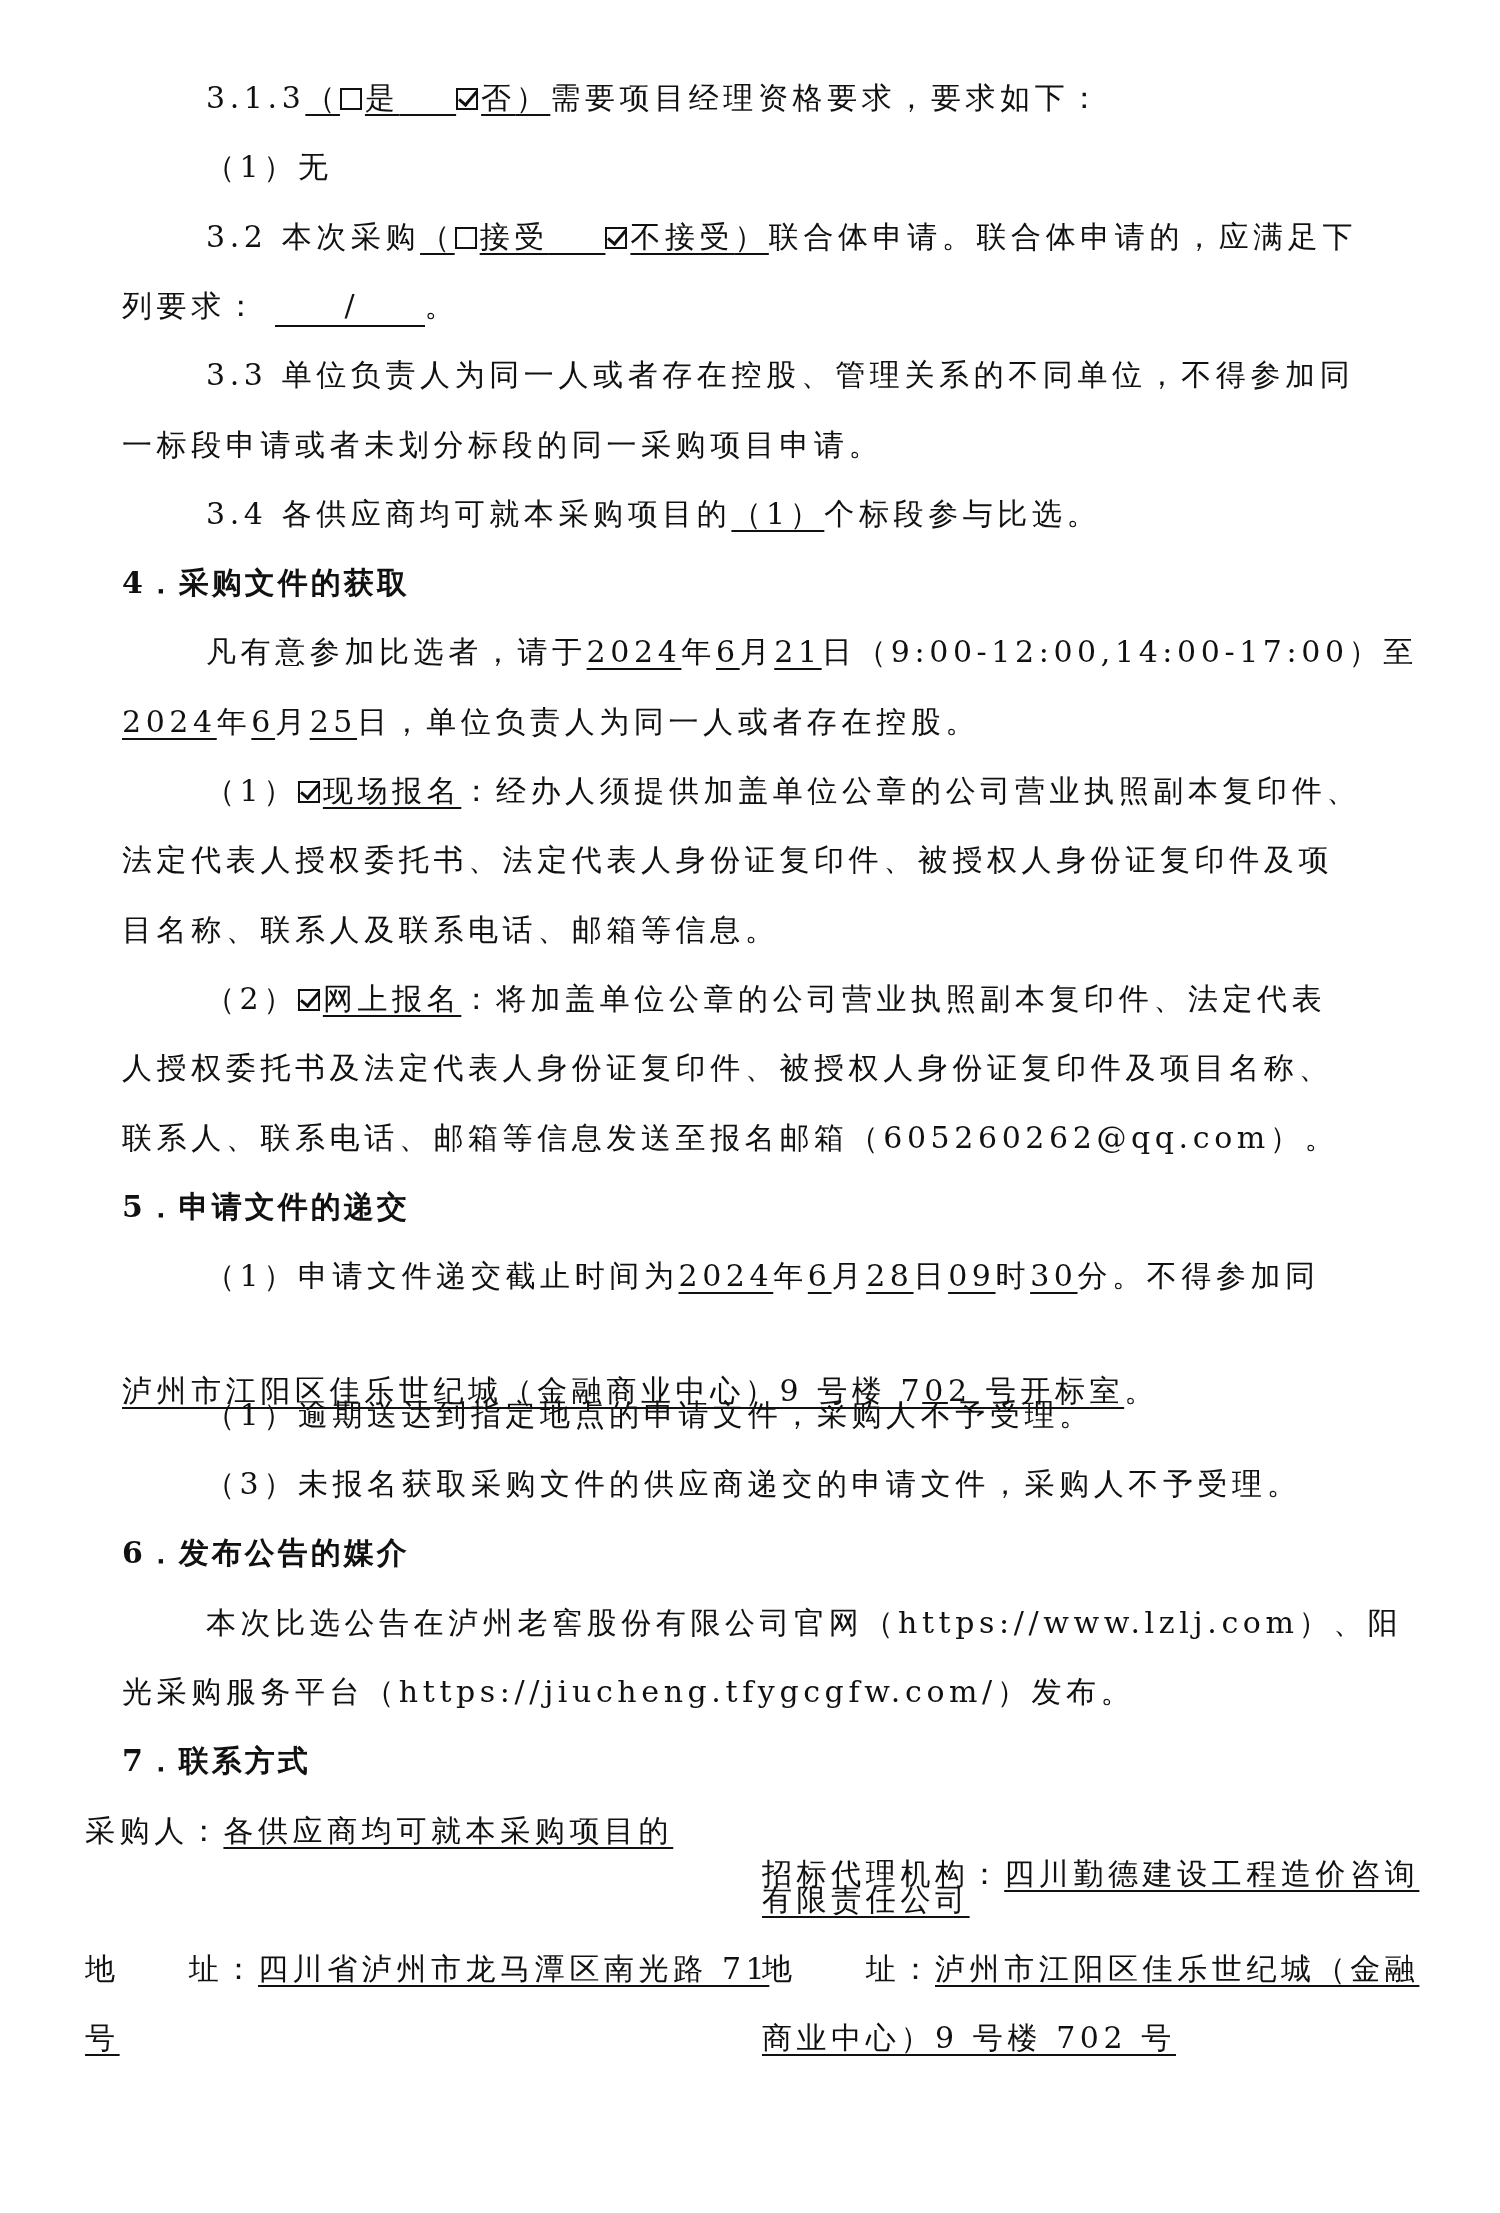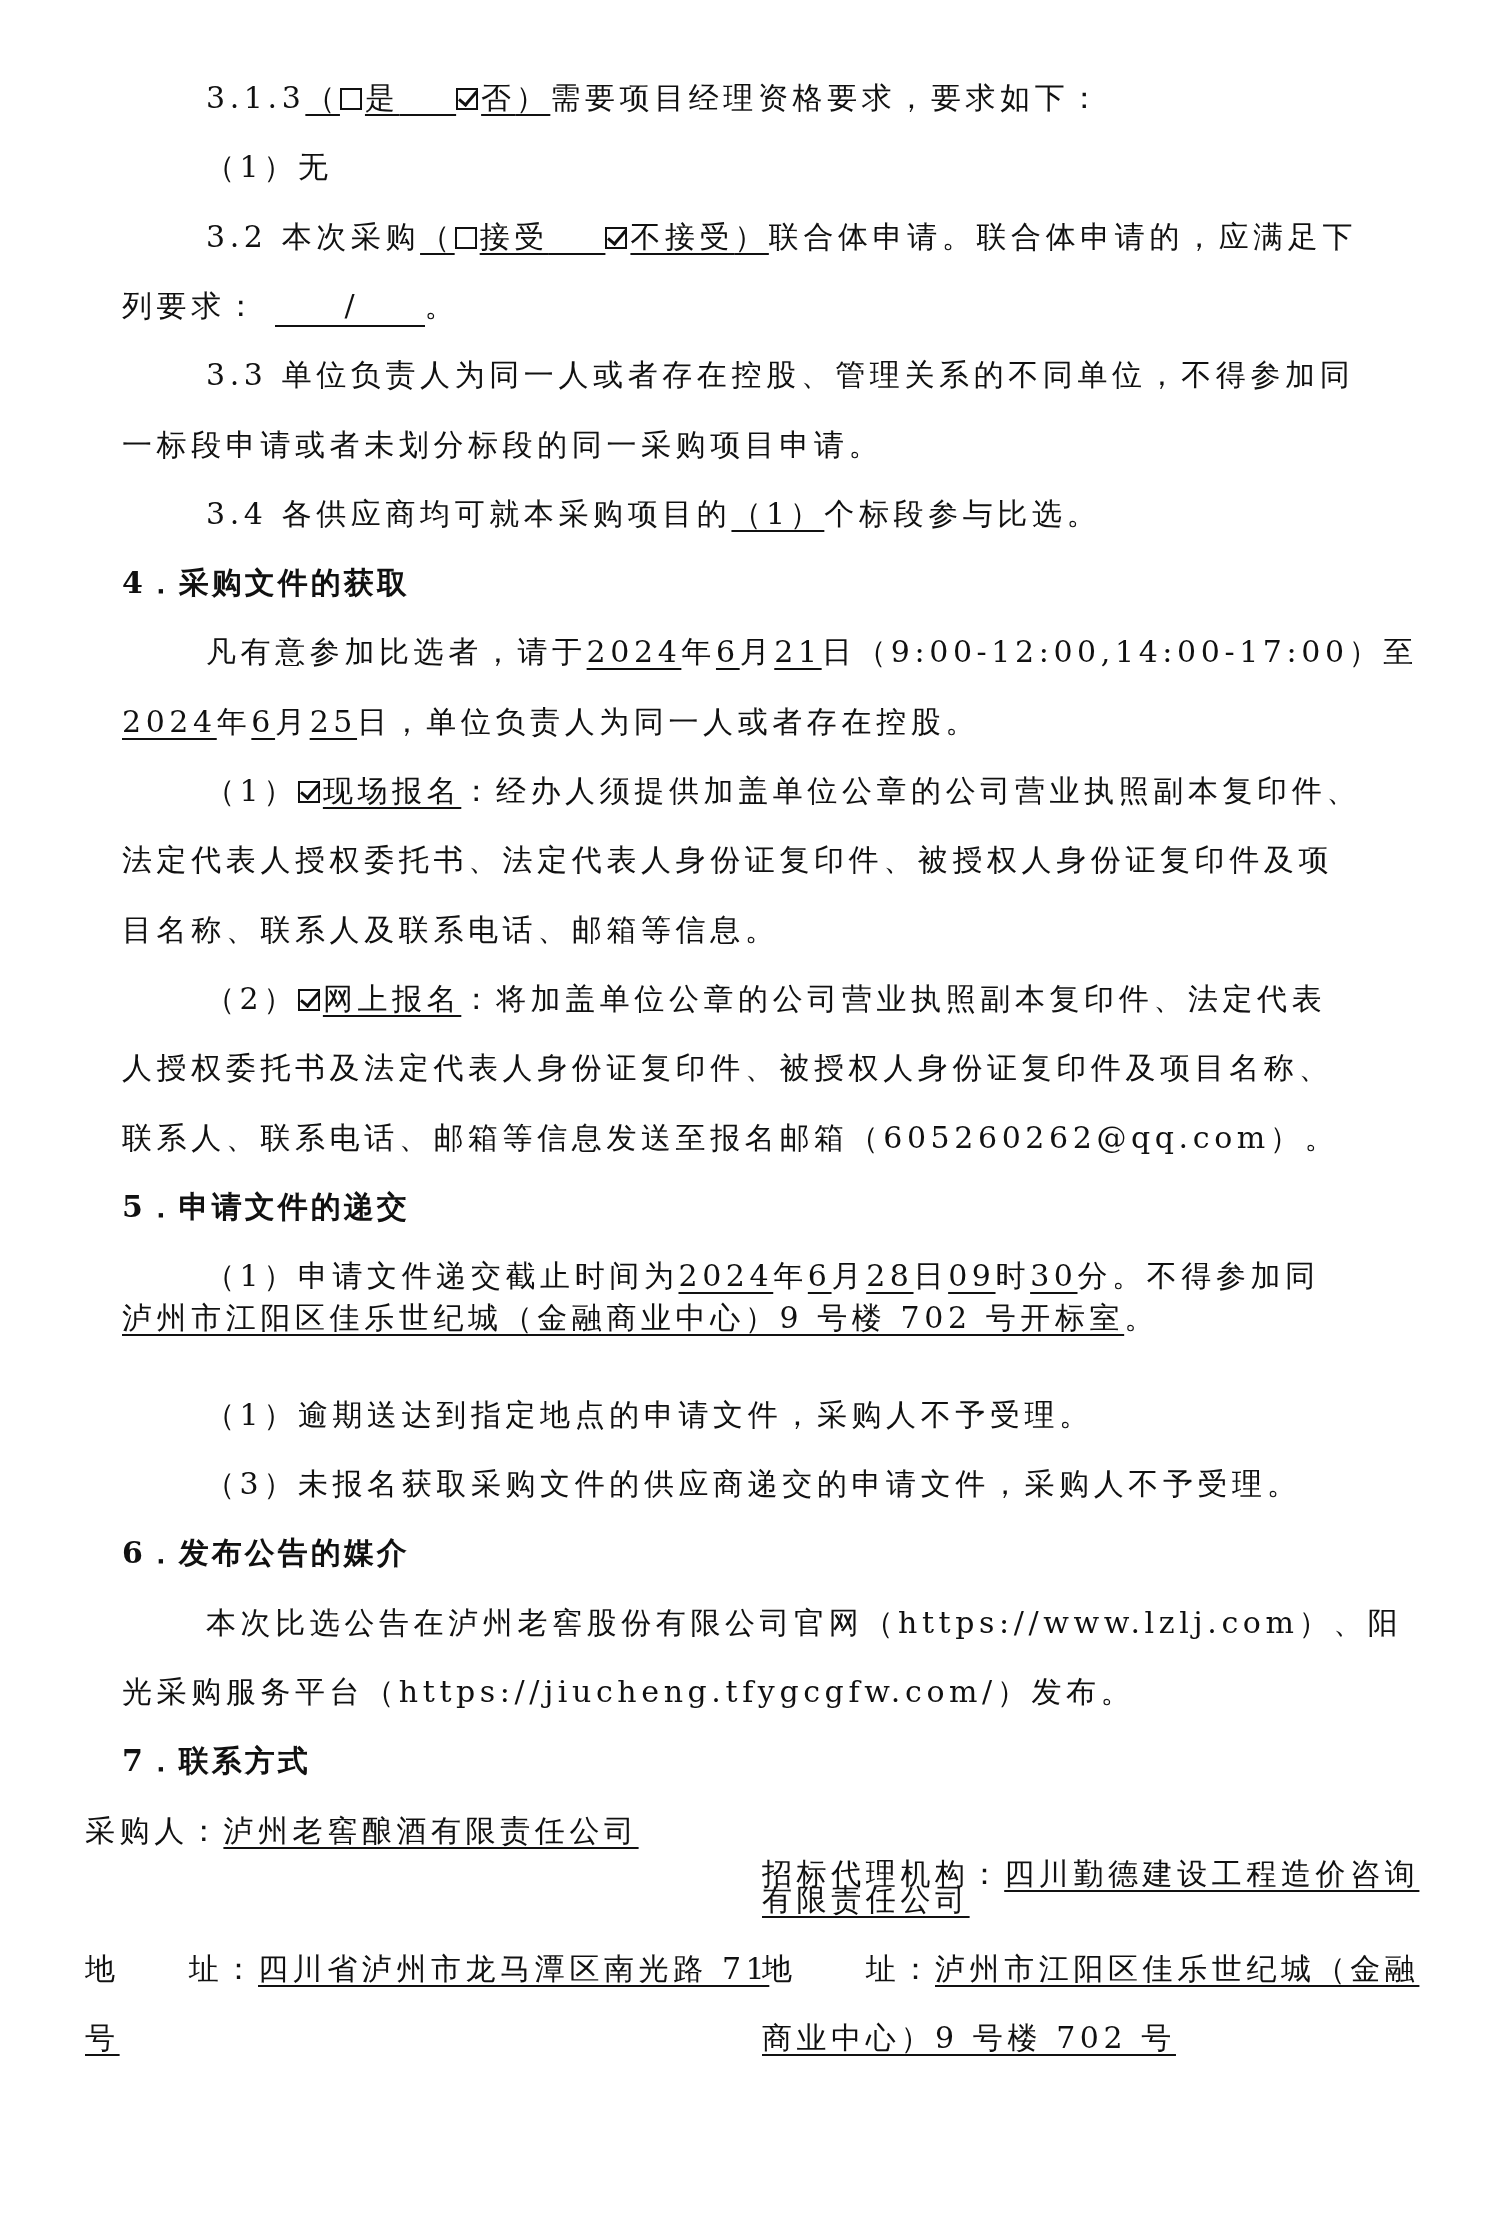--- a/index.html
+++ b/index.html
@@ -76,34 +76,34 @@
     <span>（2）</span><span class="u"><span class="cb checked"></span><span>网上报名</span></span><span>：将加盖单位公章的公司营业执照副本复印件、法定代表</span>
   </div>
   <div class="line flush" style="top:970.2px">人授权委托书及法定代表人身份证复印件、被授权人身份证复印件及项目名称、</div>
   <div class="line flush" style="top:1039.5px">联系人、联系电话、邮箱等信息发送至报名邮箱（605260262@qq.com）。</div>
 
   <div class="line heading" style="top:1108.8px">5．申请文件的递交</div>
 
   <div class="line indent2" style="top:1178.1px">
     <span>（1）申请文件递交截止时间为</span><span class="u">2024</span><span>年</span><span class="u">6</span><span>月</span><span class="u">28</span><span>日</span><span class="u">09</span><span>时</span><span class="u">30</span><span>分。不得参加同</span>
   </div>
-  <div class="line flush" style="top:1220px">
+  <div class="line flush" style="top:1293px">
     <span class="u">泸州市江阳区佳乐世纪城（金融商业中心）9 号楼 702 号开标室</span><span>。</span>
   </div>
   <div class="line indent2" style="top:1316.7px">（1）逾期送达到指定地点的申请文件，采购人不予受理。</div>
   <div class="line indent2" style="top:1386px">（3）未报名获取采购文件的供应商递交的申请文件，采购人不予受理。</div>
 
   <div class="line heading" style="top:1455.3px">6．发布公告的媒介</div>
   <div class="line indent" style="top:1524.6px">本次比选公告在泸州老窖股份有限公司官网（https://www.lzlj.com）、阳</div>
   <div class="line flush" style="top:1593.9px">光采购服务平台（https://jiucheng.tfygcgfw.com/）发布。</div>
 
   <div class="line heading" style="top:1663.2px">7．联系方式</div>
 
   <div class="contact col-left" style="top:1732.5px">
-    <span>采购人：</span><span class="u">泸州老窖酿酒有限责任公司</span>
+    <span>采购人：</span><span class="u">各供应商均可就本采购项目的</span>
   </div>
   <div class="contact col-right" style="top:1776px">
     <span>招标代理机构：</span><span class="u">四川勤德建设工程造价咨询</span>
   </div>
   <div class="contact col-right" style="top:1801.8px">
     <span class="u">有限责任公司</span>
   </div>
 
   <div class="contact col-left" style="top:1871.1px">
     <span>地　　址：</span><span class="u">四川省泸州市龙马潭区南光路 71</span>

